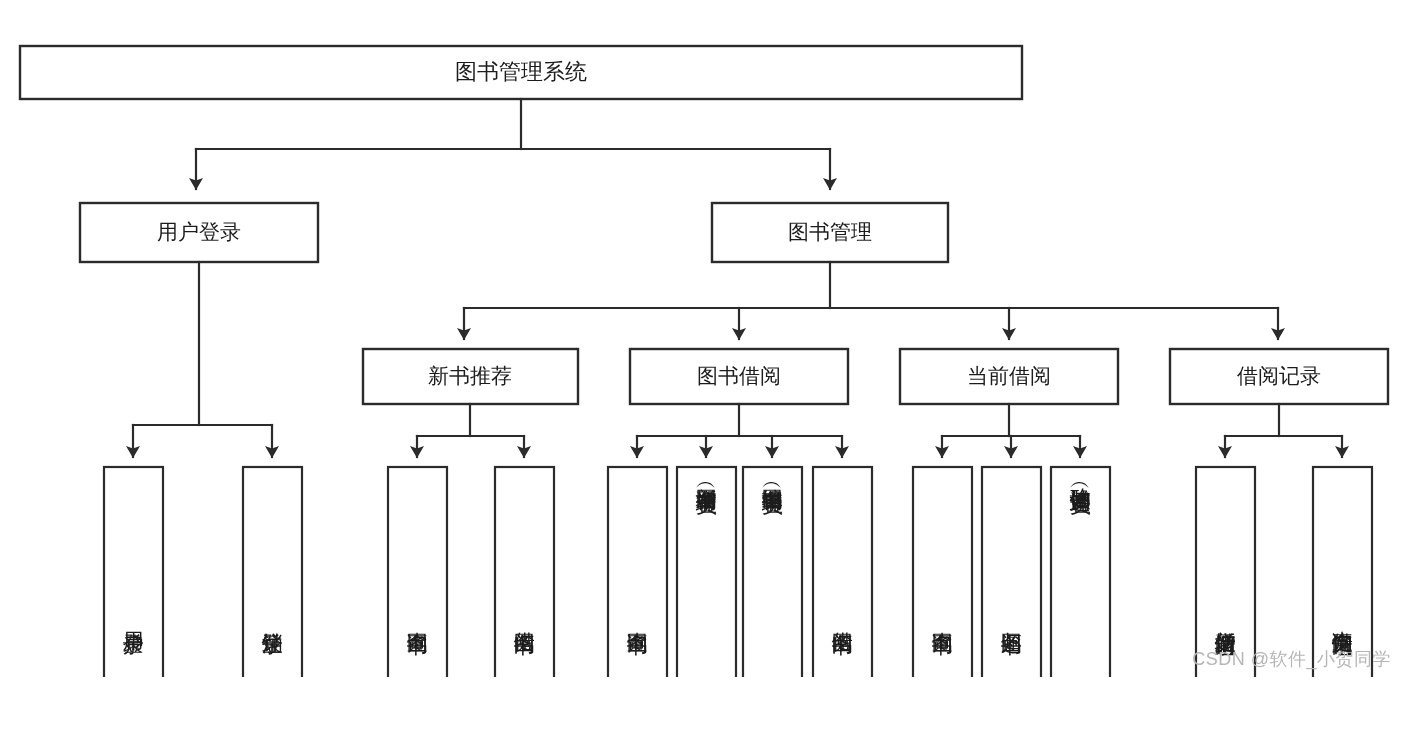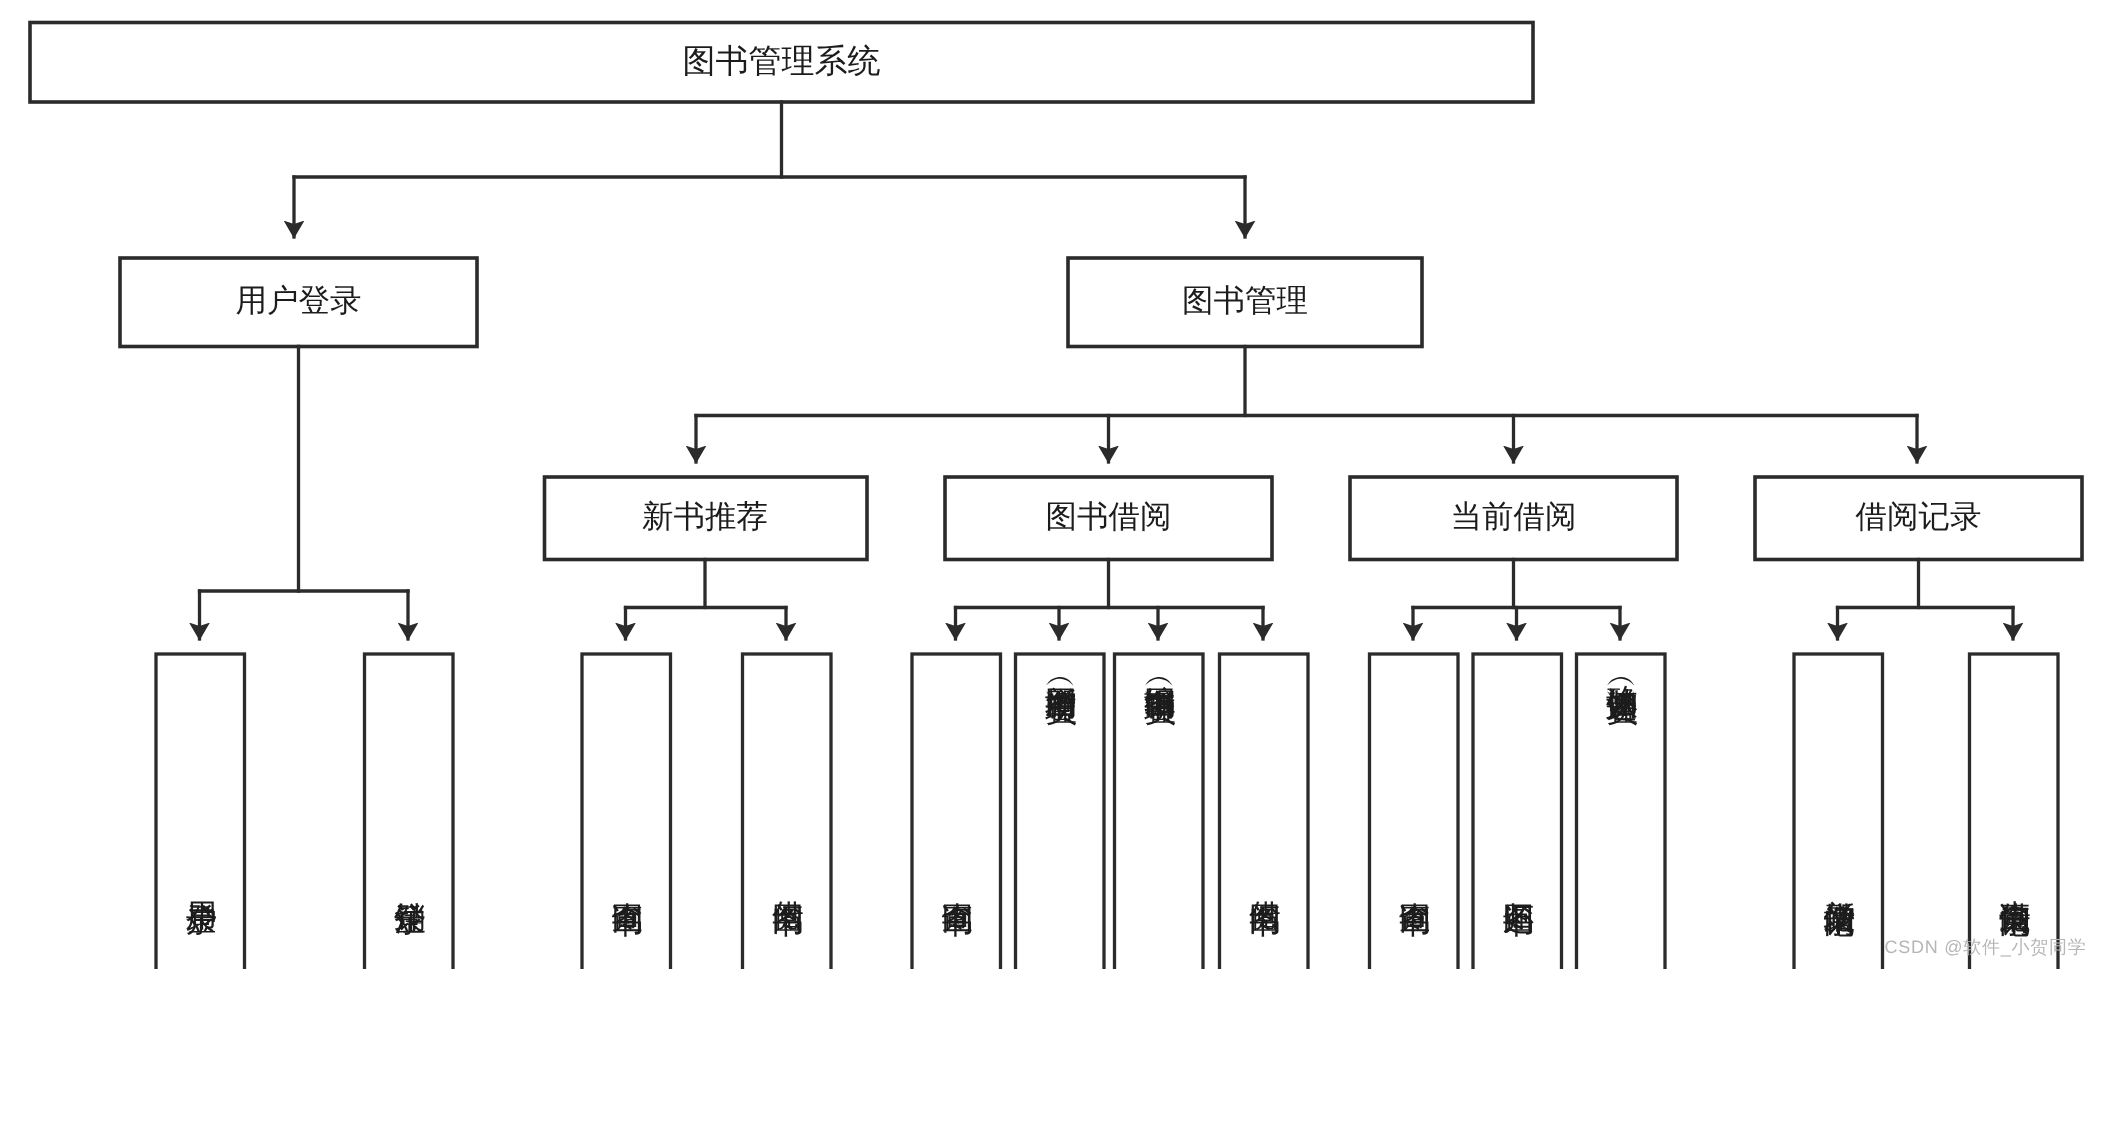--- a/index.html
+++ b/index.html
@@ -9,20 +9,21 @@
   }
   body {
     font-family: "Liberation Sans", "DejaVu Sans", sans-serif;
   }
   #canvas {
     position: relative;
     width: 1405px;
     height: 646px;
     background: #ffffff;
     overflow: hidden;
+    margin-top: 31px;
   }
   svg#diagram {
     position: absolute;
     left: 0;
     top: 0;
     width: 1405px;
     height: 747px;
   }
   .node-rect {
     fill: #ffffff;
@@ -68,21 +69,21 @@
     color: #1c1c1c;
     line-height: 1.12;
     letter-spacing: 1px;
     white-space: nowrap;
   }
   .watermark {
     position: absolute;
     right: 14px;
     bottom: 6px;
     font-family: "Liberation Sans", "DejaVu Sans", sans-serif;
-    font-size: 12px;
+    font-size: 18px;
     color: #b6b6b6;
     letter-spacing: 0.5px;
     white-space: nowrap;
   }
 </style>
 </head>
 <body>
 
 <div id="canvas">
 

